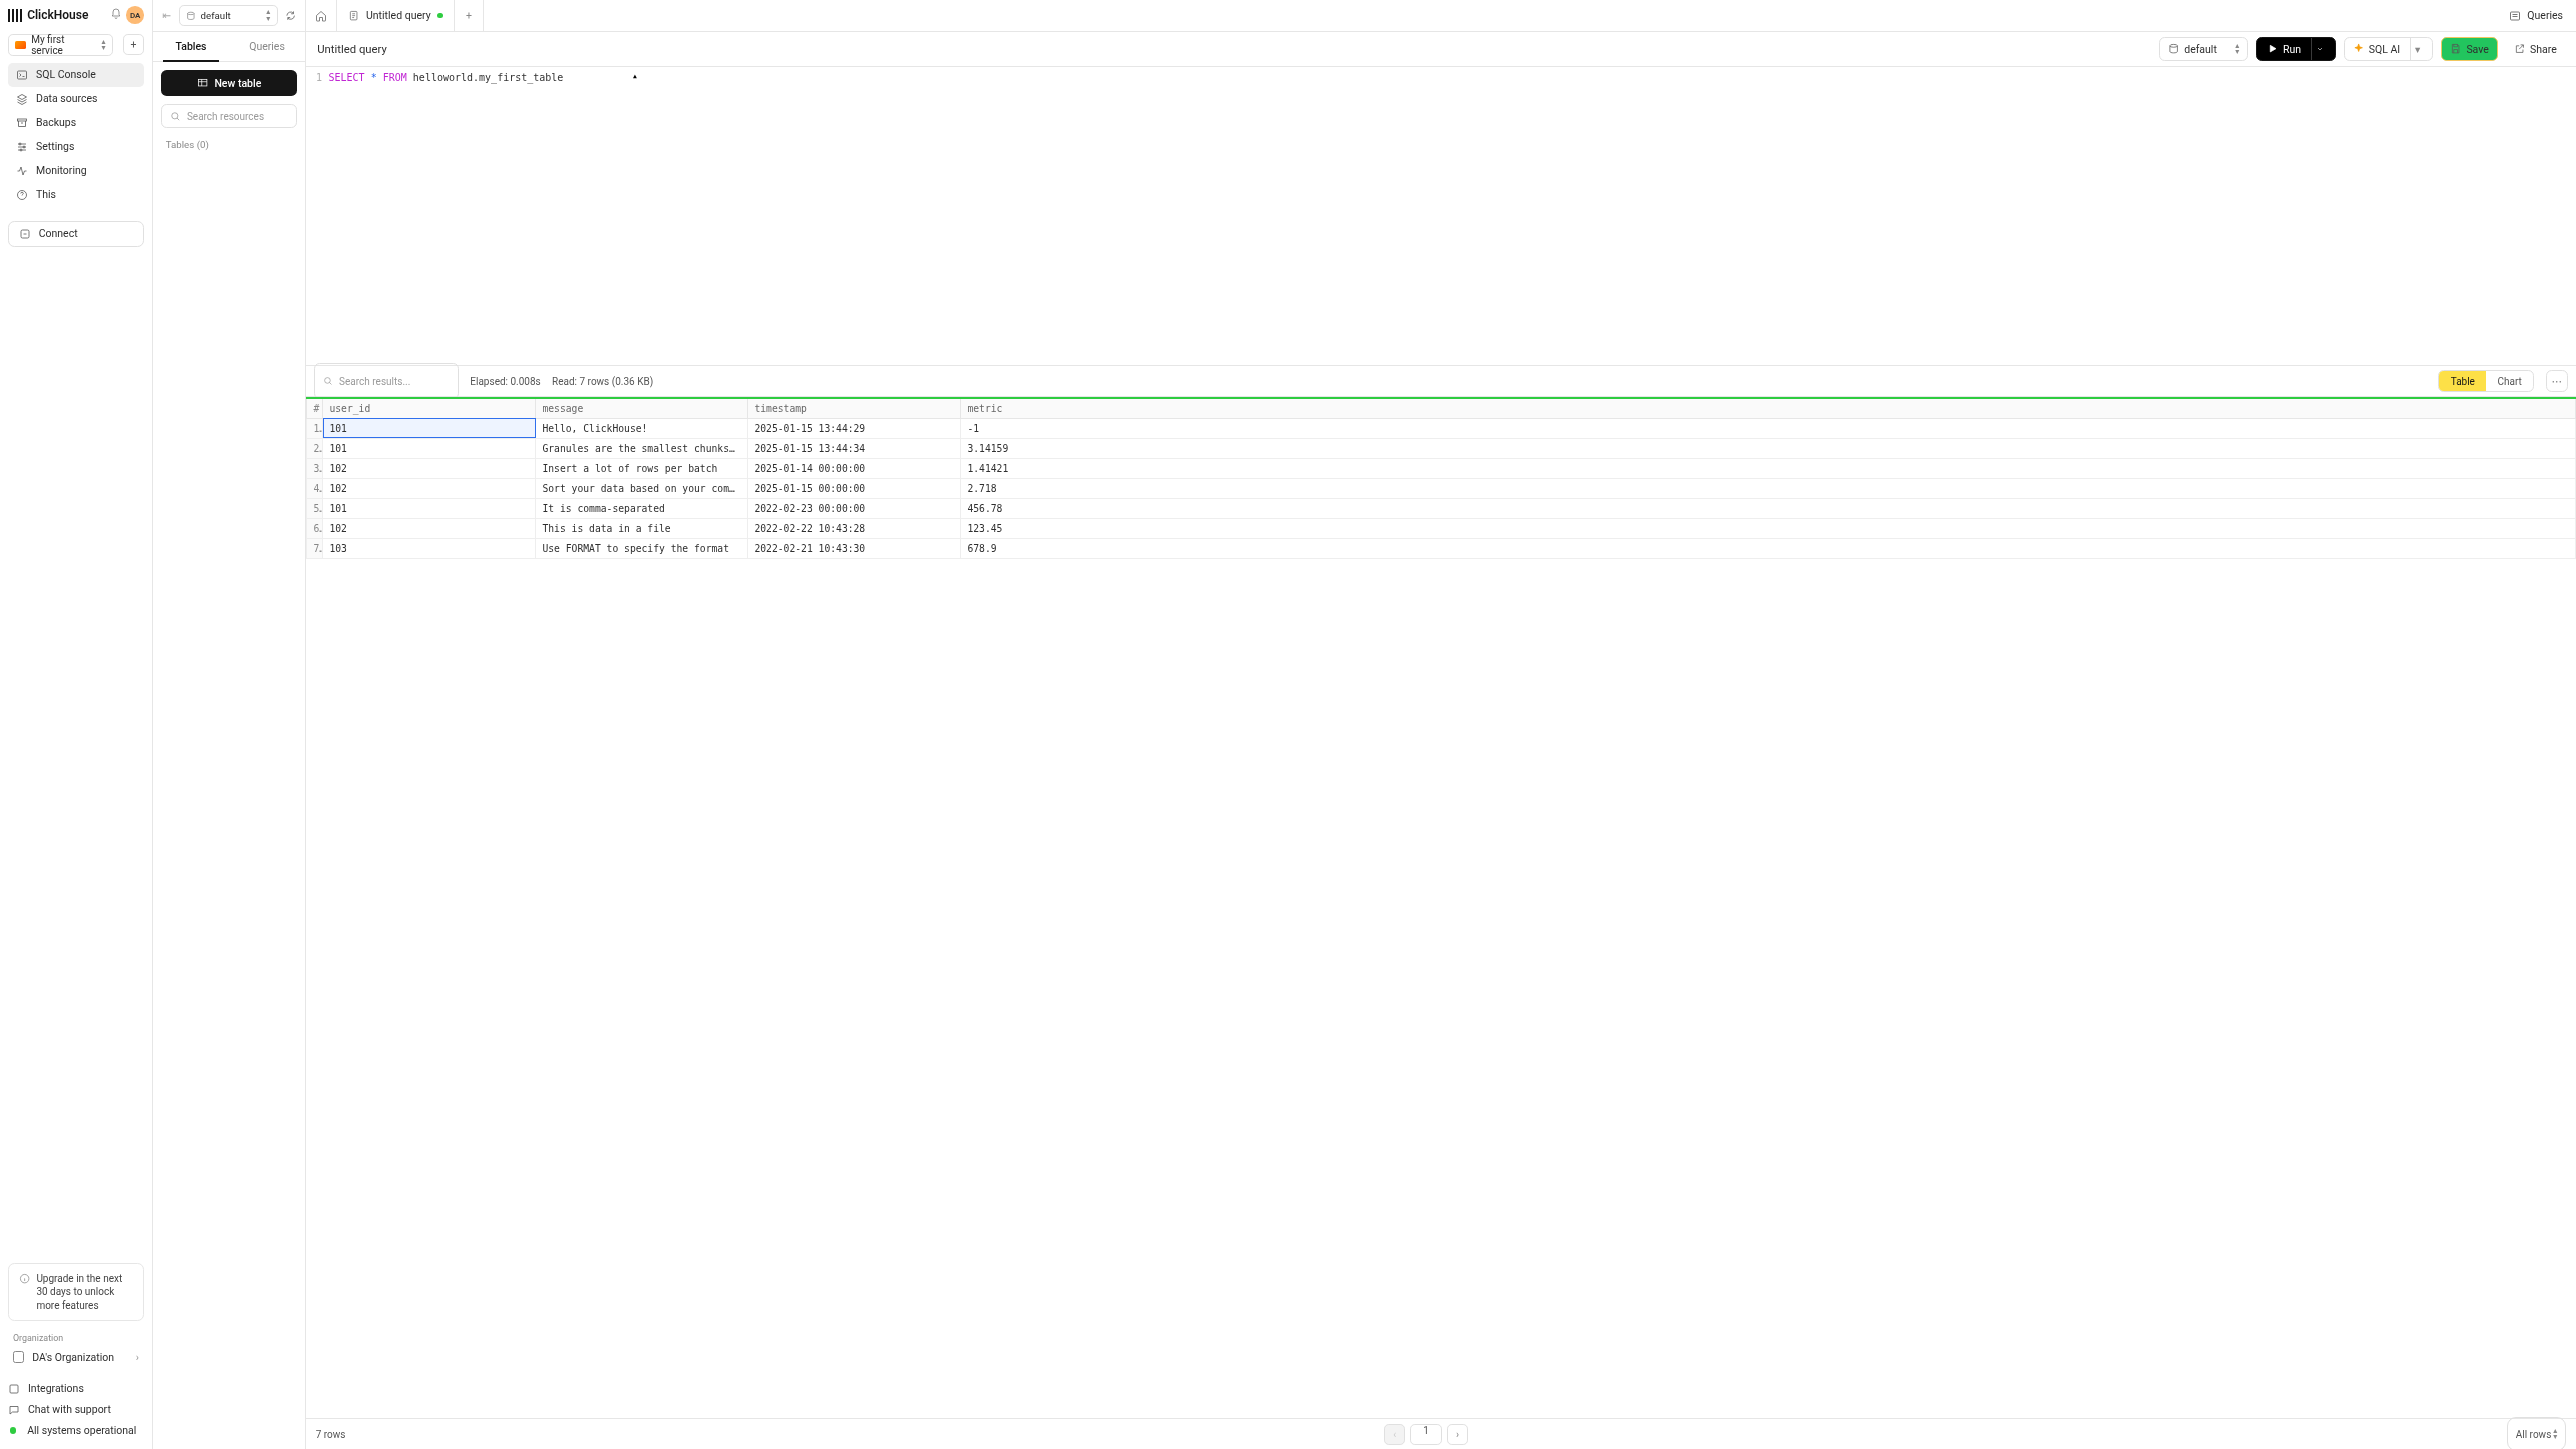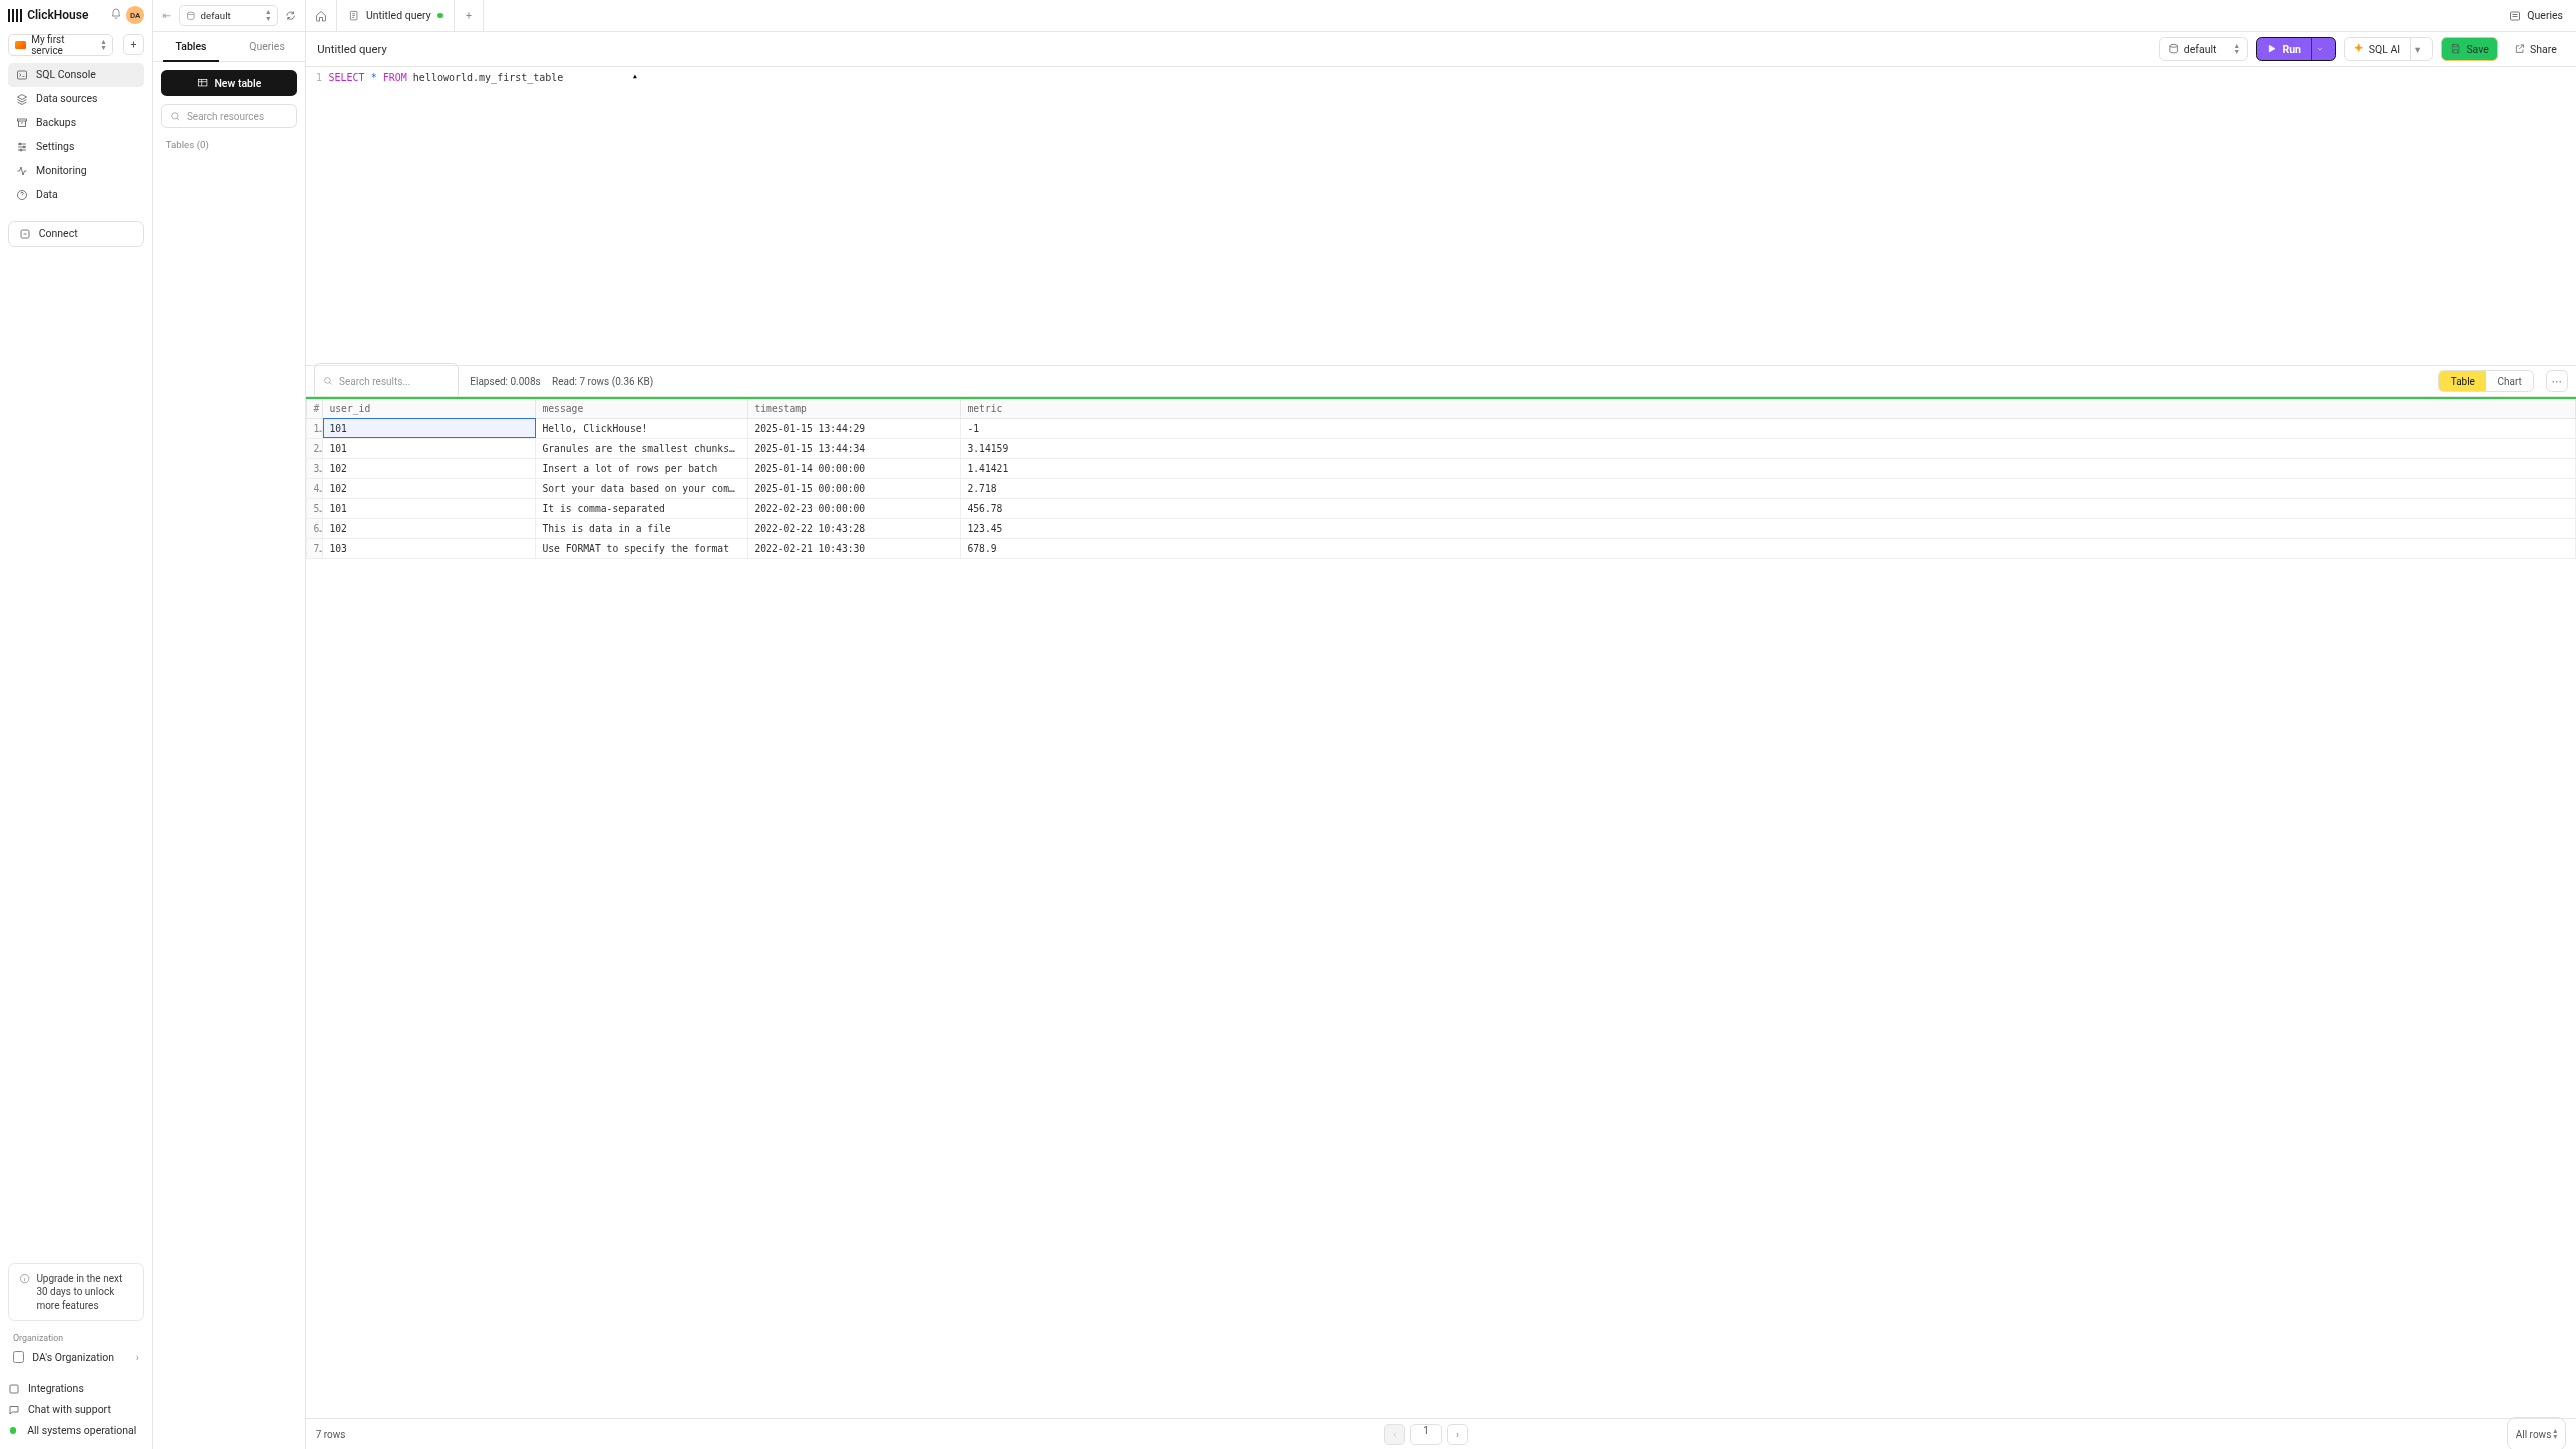--- a/index.html
+++ b/index.html
@@ -79,21 +79,21 @@
 .queries-link { display: flex; align-items: center; gap: 6.4px; padding: 0 13px; font-size: 10.5px; }
 .queries-link svg { width: 12px; height: 12px; stroke: #555; fill: none; stroke-width: 1.6; }
 
 .toolbar { height: 35px; border-bottom: 0.8px solid #e6e6e6; display: flex; align-items: center; padding: 0 11.3px; gap: 8px; }
 .query-name { font-size: 11.3px; color: #2f2f2f; }
 .toolbar-spacer { flex: 1; }
 .tb-btn { height: 24px; border-radius: 5.6px; display: flex; align-items: center; gap: 4.8px; padding: 0 8px; font-size: 10.5px; border: 0.8px solid #e0e0e0; background: #fff; }
 .tb-btn svg { width: 11.3px; height: 11.3px; stroke: #555; fill: none; stroke-width: 1.6; }
 .tb-btn.db { min-width: 89px; }
 .tb-btn.db .chevud { margin-left: auto; }
-.run-btn { background: #8b5cf6; border-color: #161616; color: #fff; padding: 0 6.4px 0 9.7px; font-weight: bold; }
+.run-btn { background: #000000; border-color: #161616; color: #fff; padding: 0 6.4px 0 9.7px; }
 .run-btn svg { stroke: #fff; fill: #fff; }
 .run-split { width: 17.7px; border-left: 0.8px solid #3a3a3a; height: 100%; display: flex; align-items: center; justify-content: center; margin-left: 4.8px; }
 .run-split svg { fill: none; stroke: #fff; stroke-width: 1.8; width: 8px; height: 8px; }
 .sqlai-btn .sparkle { color: #f59e0b; fill: #f59e0b; stroke: #f59e0b; }
 .sqlai-split { width: 14.5px; border-left: 0.8px solid #e0e0e0; height: 100%; display: flex; align-items: center; justify-content: center; margin-left: 4.8px; color: #888; }
 .save-btn { border-color: #f1c75f; background: #22c55e; }
 .share-btn { border: none; }
 
 .editor { flex: 0 0 auto; height: 298px; display: flex; font-family: ui-monospace, Menlo, Consolas, monospace; font-size: 10px; position: relative; }
 .gutter { width: 22.5px; text-align: right; padding: 4.8px 6.4px 0 0; color: #b0b0b0; }
@@ -204,21 +204,21 @@
         <svg viewBox="0 0 24 24">
             <path d="M3 12h4l3-8 4 16 3-8h4"></path>
           </svg>
         <span>Monitoring</span>
       </div>
       <div class="nav-item">
         <svg viewBox="0 0 24 24">
             <circle cx="12" cy="12" r="9"></circle>
             <path d="M9.5 9a2.5 2.5 0 115 0c0 1.5-2.5 2-2.5 4M12 17h.01"></path>
           </svg>
-        <span>Data</span>
+        <span>This</span>
       </div>
     </nav>
 
     <div class="connect-area">
       <div class="connect-btn">
         <svg viewBox="0 0 24 24" style="width:12px;height:12px;stroke:#555;fill:none;stroke-width:1.6">
             <rect x="4" y="4" width="16" height="16" rx="3"></rect>
             <path d="M9 12h6"></path>
           </svg>
         <span>Connect</span>

